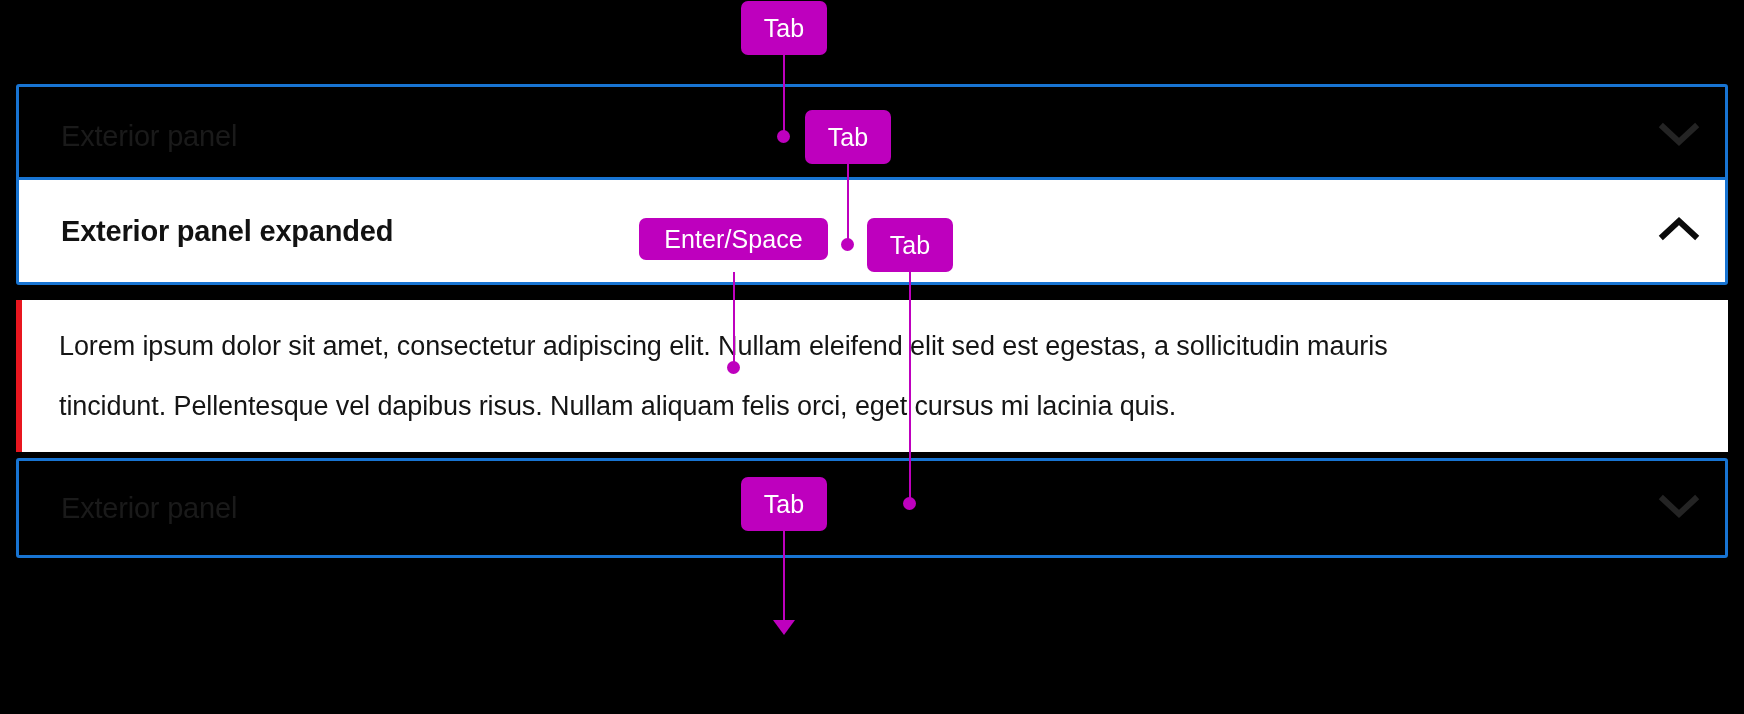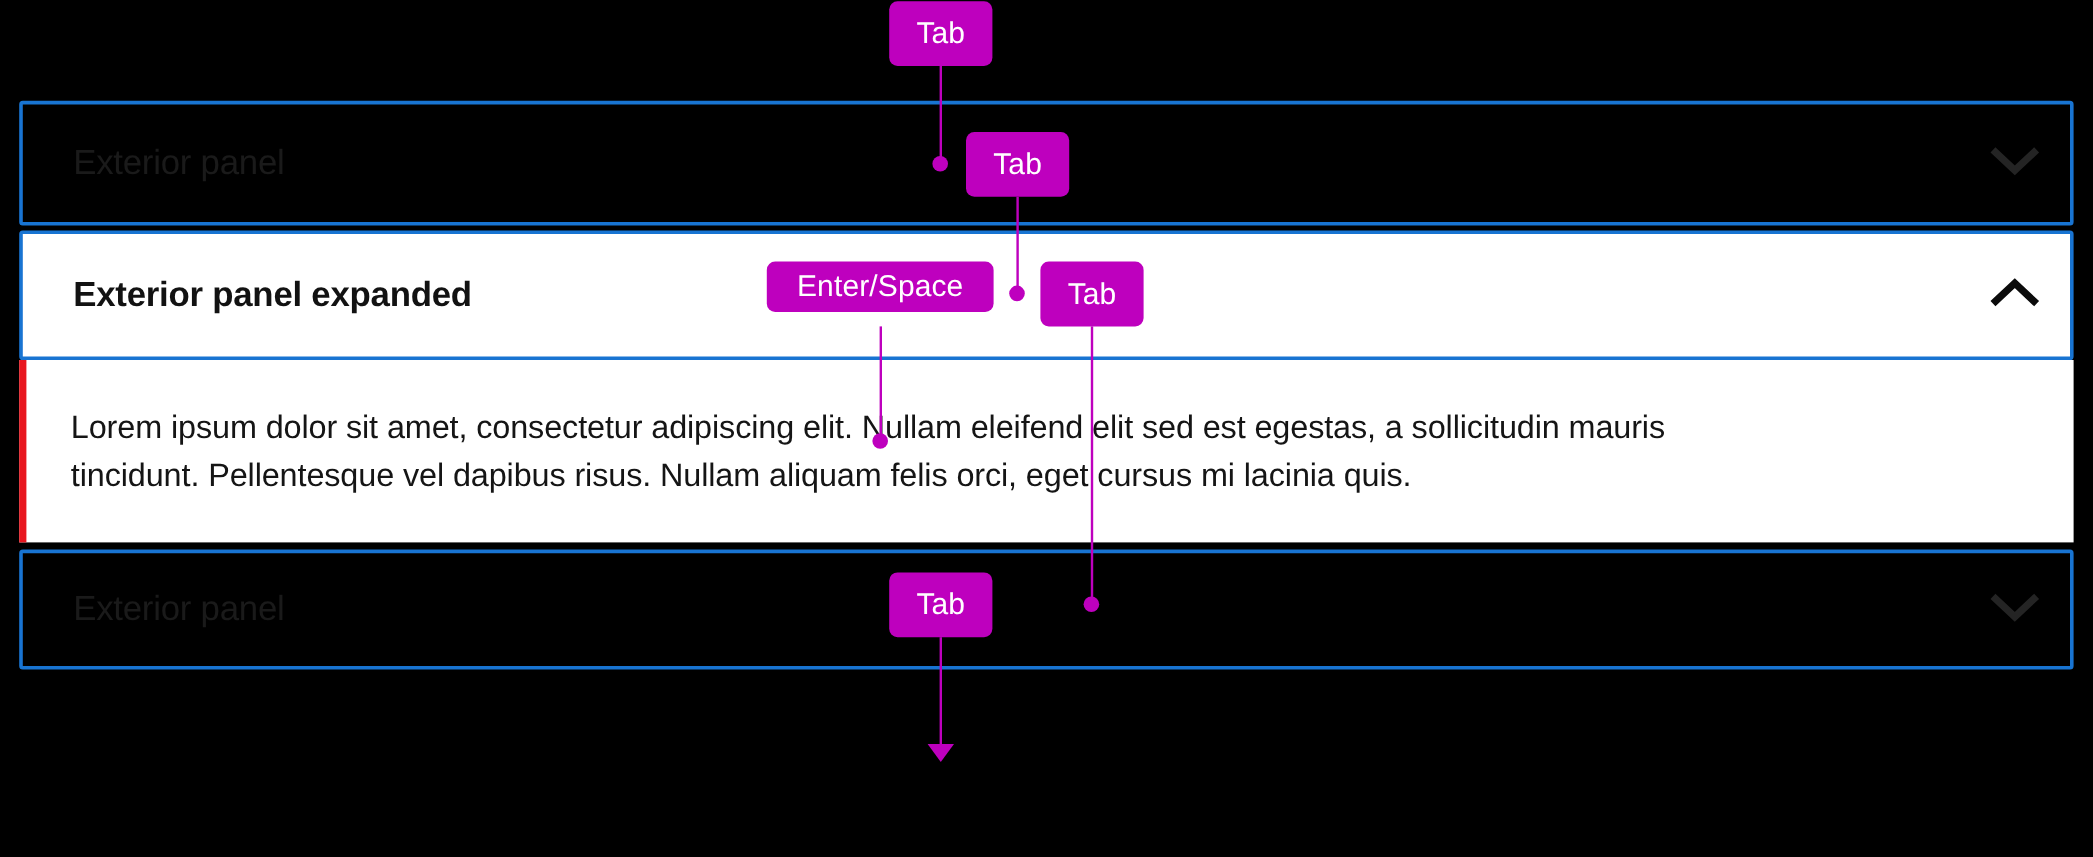--- a/index.html
+++ b/index.html
@@ -65,40 +65,40 @@
   }
   .panel.expanded .panel-title {
     color: #121212;
     font-weight: 700;
   }
   .panel.expanded .chevron path {
     stroke: #0b0b0b;
   }
 
   #panel-top      { top: 84px;  height: 104px; }
-  #panel-expanded { top: 192px; height: 108px; }
+  #panel-expanded { top: 177px; height: 108px; }
   #panel-bottom   { top: 458px; height: 100px; }
 
   
   #panel-body {
     position: absolute;
     left: 16px;
     top: 300px;
     width: 1712px;
     height: 152px;
     background: #ffffff;
     border-left: 6px solid #E8161F;
     display: flex;
     align-items: center;
   }
 
   #panel-body-text {
     padding: 0 40px 0 37px;
     font-size: 27px;
-    line-height: 40px;
+    line-height: 60px;
     color: #151515;
     letter-spacing: -0.1px;
     max-width: 1420px;
   }
 
   
   .keyhint {
     position: absolute;
     background: #BE00BE;
     color: #ffffff;

